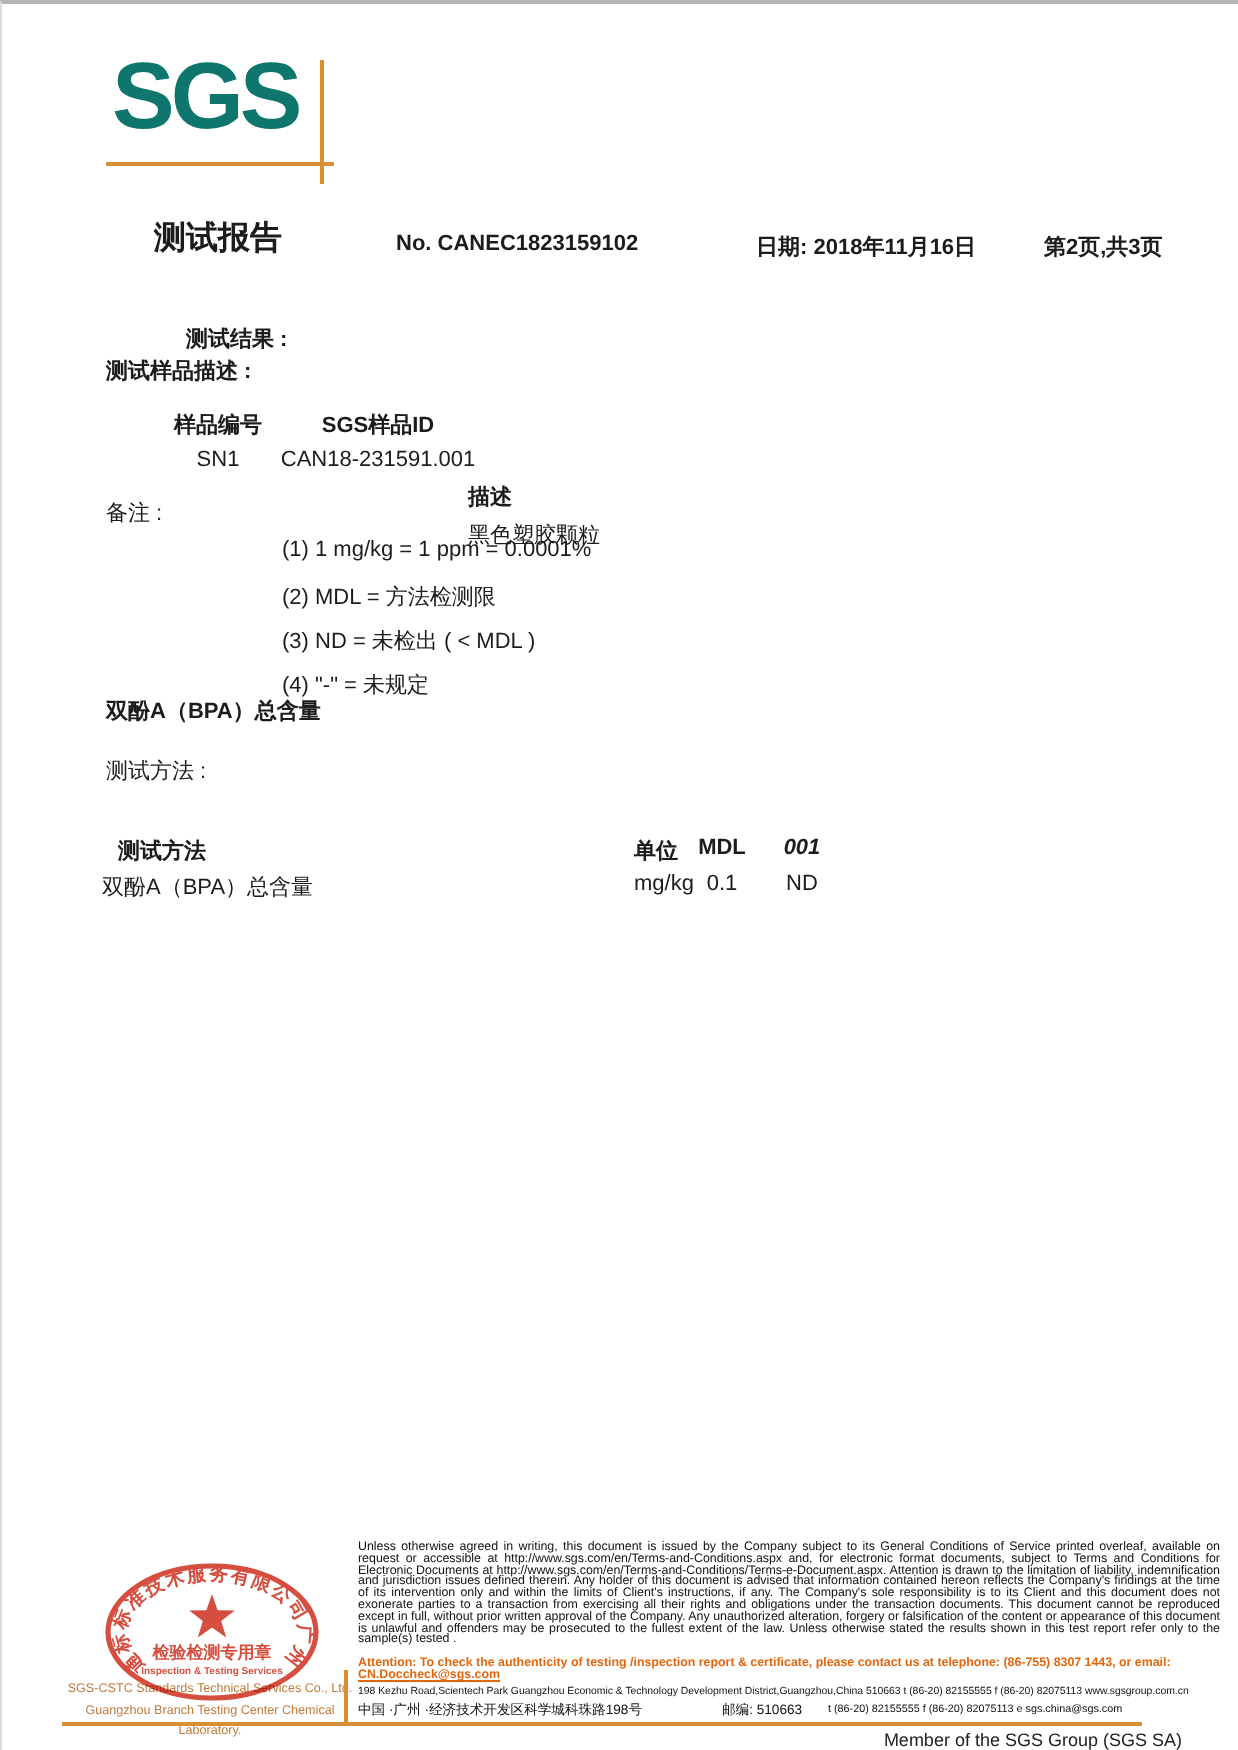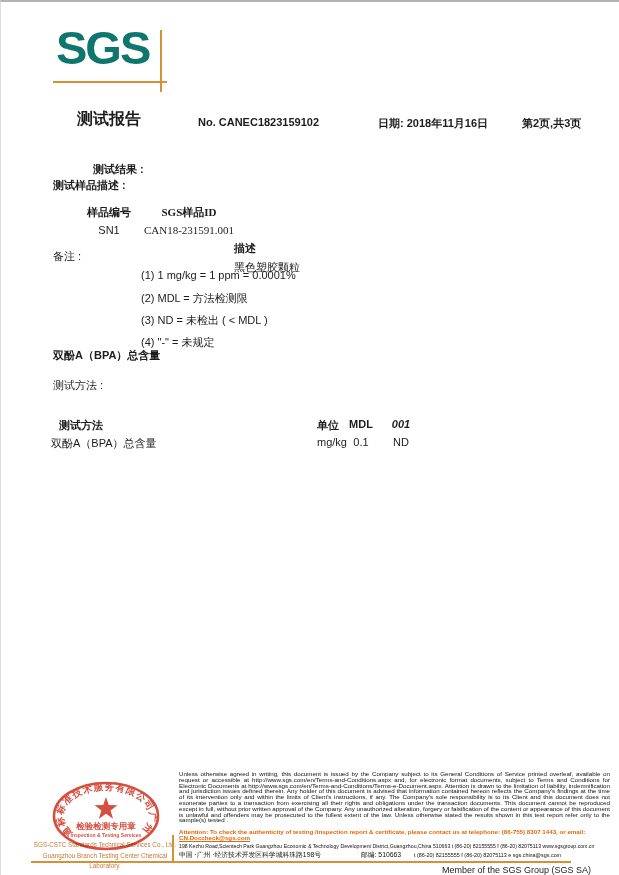--- a/index.html
+++ b/index.html
@@ -26,21 +26,21 @@
   .body-txt { font-size:11px; }
   .bold { font-weight:bold; }
   .uline { }
   .italic { font-style:italic; }
 
   .test-result { left:52px; top:160px;margin-left:40px; }
   .sample-heading { left:52px; top:176px; }
 
   
   .sc1 { left:76px; width:64px; text-align:center; }
-  .sc2 { left:138px; width:100px; text-align:center;font-family:Liberation Serif, serif; }
+  .sc2 { left:138px; width:100px; text-align:center; }
   .sc3 { left:233px;margin-top:36px; }
   .s-head { top:203px; }
   .s-val { top:222px; }
 
   .remarks-label { left:52px; top:247px; }
   .remark { left:140px; }
   .r0 { top:267px; } .r1 { top:289px; } .r2 { top:311px; } .r3 { top:333px; }
 
   .bpa-heading { left:52px; top:346px; }
   .method-label { left:52px; top:376px; }

